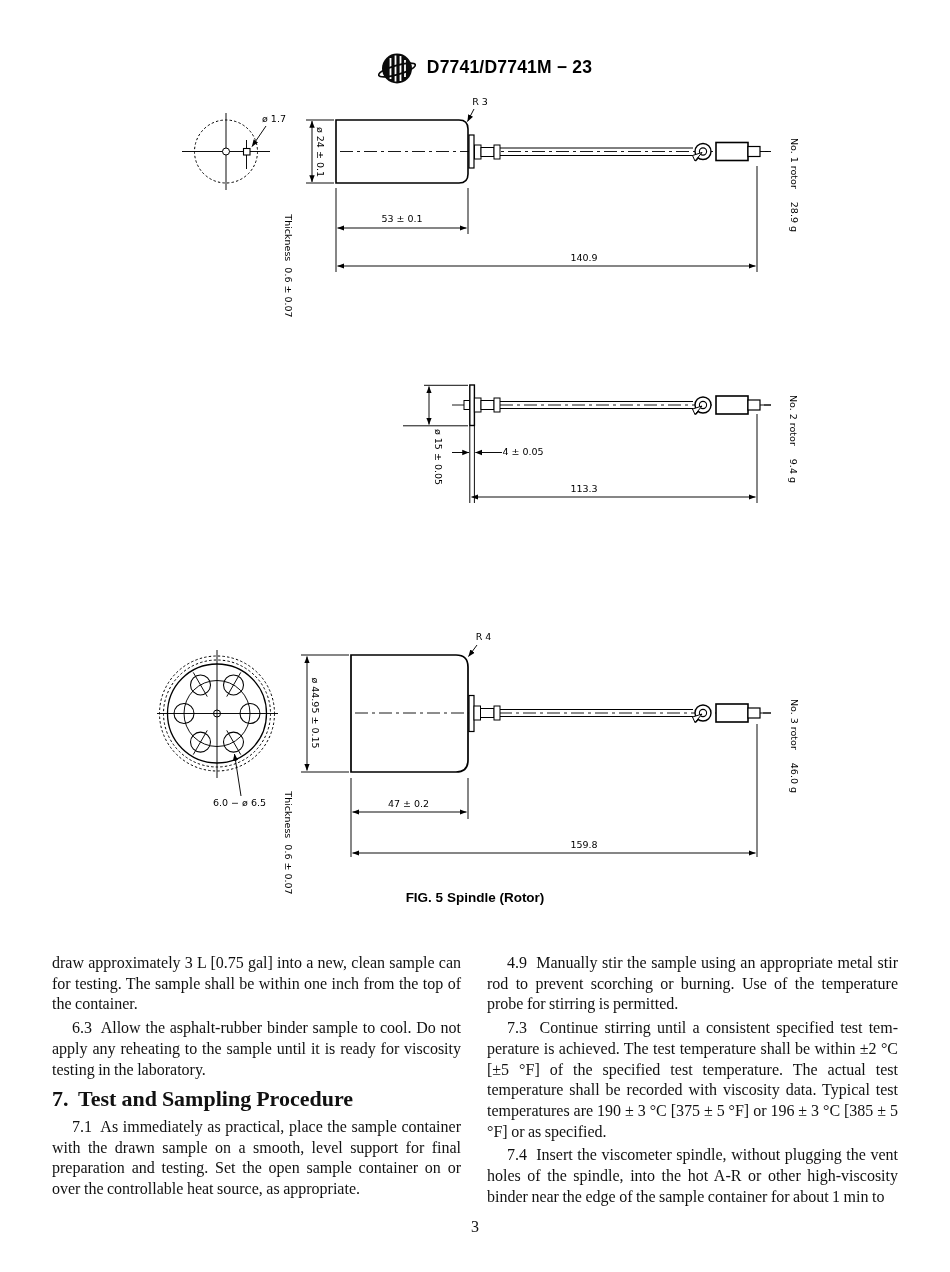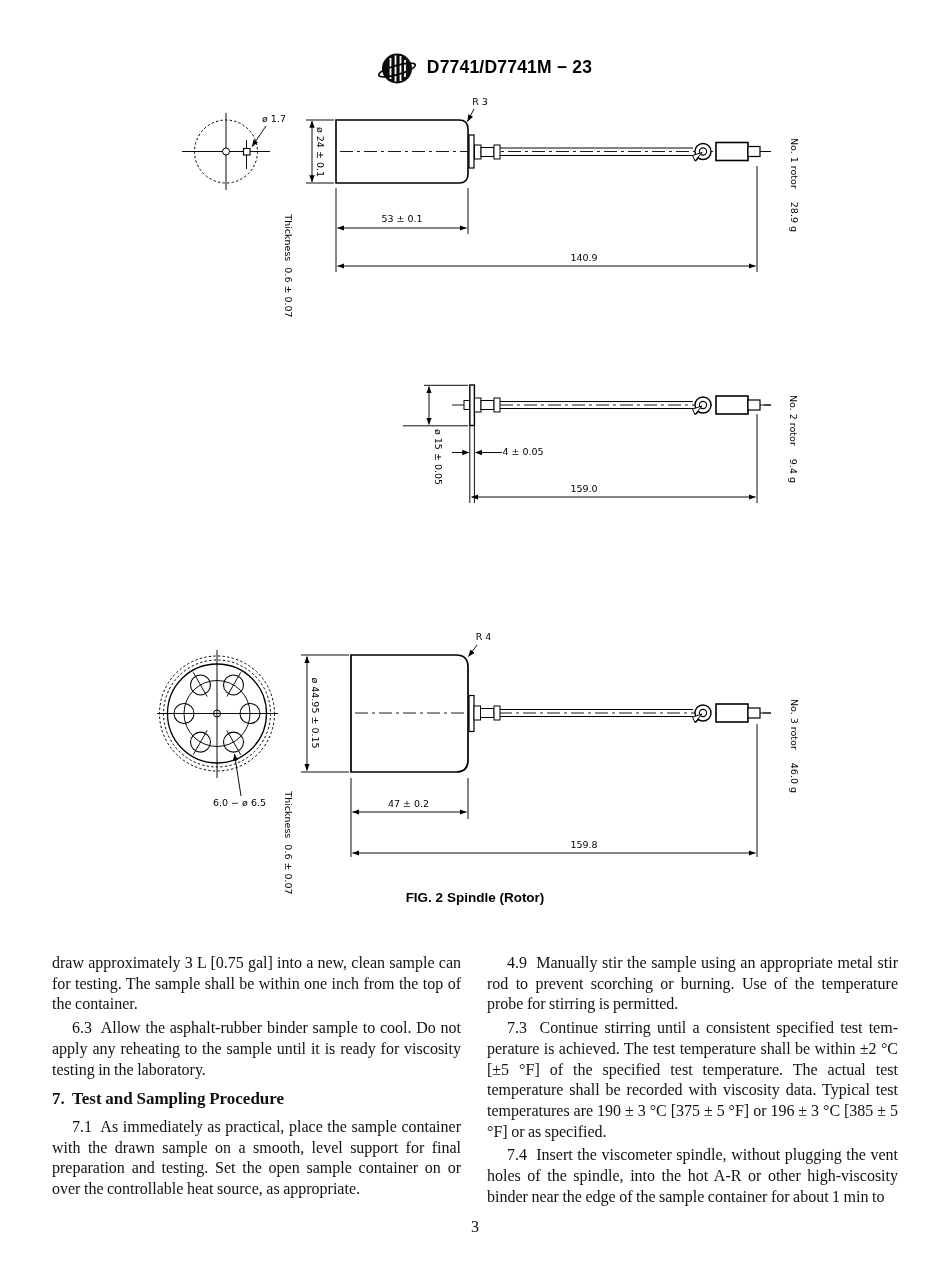--- a/index.html
+++ b/index.html
@@ -15,21 +15,21 @@
   .caption { position:absolute; top:890px; left:0; right:0; text-align:center;
              font-family:"Liberation Sans", sans-serif; font-weight:bold; font-size:13.5px; color:#000; z-index:2; }
   .cols { position:absolute; top:953px; left:0; width:950px; font-size:16px; line-height:20.7px;
           text-align:justify; word-spacing:-0.5px; z-index:2; }
   .col { position:absolute; top:0; }
   .col.left { left:52px; width:409px; }
   .col.right { left:487px; width:411px; }
   .cols p { margin:0; text-indent:20px; white-space:pre-wrap; }
   .cols p.noindent { text-indent:0; }
   .cols p + p { margin-top:3px; }
-  .cols h3 { font-size:17px; margin:9px 0 7px 0; font-weight:bold; white-space:pre-wrap; }
+  .cols h3 { font-size:22px; margin:9px 0 7px 0; font-weight:bold; white-space:pre-wrap; }
   .pageno { position:absolute; top:1218px; left:0; right:0; text-align:center; font-size:16px; z-index:2; }
 </style>
 </head>
 <body>
 
 <div class="hdr">
   <span>
     <svg width="38" height="38" viewBox="0 0 38 38">
       <circle cx="19" cy="18.5" r="15" fill="#0a0a0a"></circle>
       <g stroke="#fff" stroke-width="1.8">
@@ -168,32 +168,32 @@
 <div class="dim" style="left:274px; top:118.5px">ø 1.7</div>
 <div class="dim" style="left:480px; top:102px">R 3</div>
 <div class="dim rot" style="left:319.5px; top:151.5px">ø 24 ± 0.1</div>
 <div class="dim" style="left:402px; top:219px">53 ± 0.1</div>
 <div class="dim" style="left:584px; top:257.5px">140.9</div>
 <div class="dim rot" style="left:287.5px; top:266px">Thickness  0.6 ± 0.07</div>
 <div class="dim rot" style="left:793.5px; top:185px"><span>No. 1 rotor</span><span class="gap"></span><span>28.9 g</span></div>
 
 <div class="dim rot" style="left:437.5px; top:457px">ø 15 ± 0.05</div>
 <div class="dim" style="left:523px; top:452px">4 ± 0.05</div>
-<div class="dim" style="left:584px; top:488.5px">159.0</div>
+<div class="dim" style="left:584px; top:488.5px">113.3</div>
 <div class="dim rot" style="left:792.5px; top:439px"><span>No. 2 rotor</span><span class="gap"></span><span>9.4 g</span></div>
 
 <div class="dim" style="left:239.5px; top:803px">6.0 − ø 6.5</div>
 <div class="dim" style="left:483.5px; top:637px">R 4</div>
 <div class="dim rot" style="left:315px; top:713px">ø 44.95 ± 0.15</div>
 <div class="dim" style="left:408.5px; top:803.5px">47 ± 0.2</div>
 <div class="dim" style="left:584px; top:844.5px">159.8</div>
 <div class="dim rot" style="left:287.5px; top:842.5px">Thickness  0.6 ± 0.07</div>
 <div class="dim rot" style="left:793.5px; top:746px"><span>No. 3 rotor</span><span class="gap"></span><span>46.0 g</span></div>
 
-<div class="caption">FIG. 2 Spindle (Rotor)</div>
+<div class="caption">FIG. 5 Spindle (Rotor)</div>
 
 <main class="cols">
   <div class="col left">
     <p class="noindent">draw approximately 3 L [0.75 gal] into a new, clean sample can for testing. The sample shall be within one inch from the top of the container.</p>
     <p>6.3  Allow the asphalt-rubber binder sample to cool. Do not apply any reheating to the sample until it is ready for viscosity testing in the laboratory.</p>
     <h3>7.  Test and Sampling Procedure</h3>
     <p style="margin-top:0">7.1  As immediately as practical, place the sample container with the drawn sample on a smooth, level support for final preparation and testing. Set the open sample container on or over the controllable heat source, as appropriate.</p>
   </div>
   <div class="col right">
     <p style="margin-top:0">4.9  Manually stir the sample using an appropriate metal stir rod to prevent scorching or burning. Use of the temperature probe for stirring is permitted.</p>

